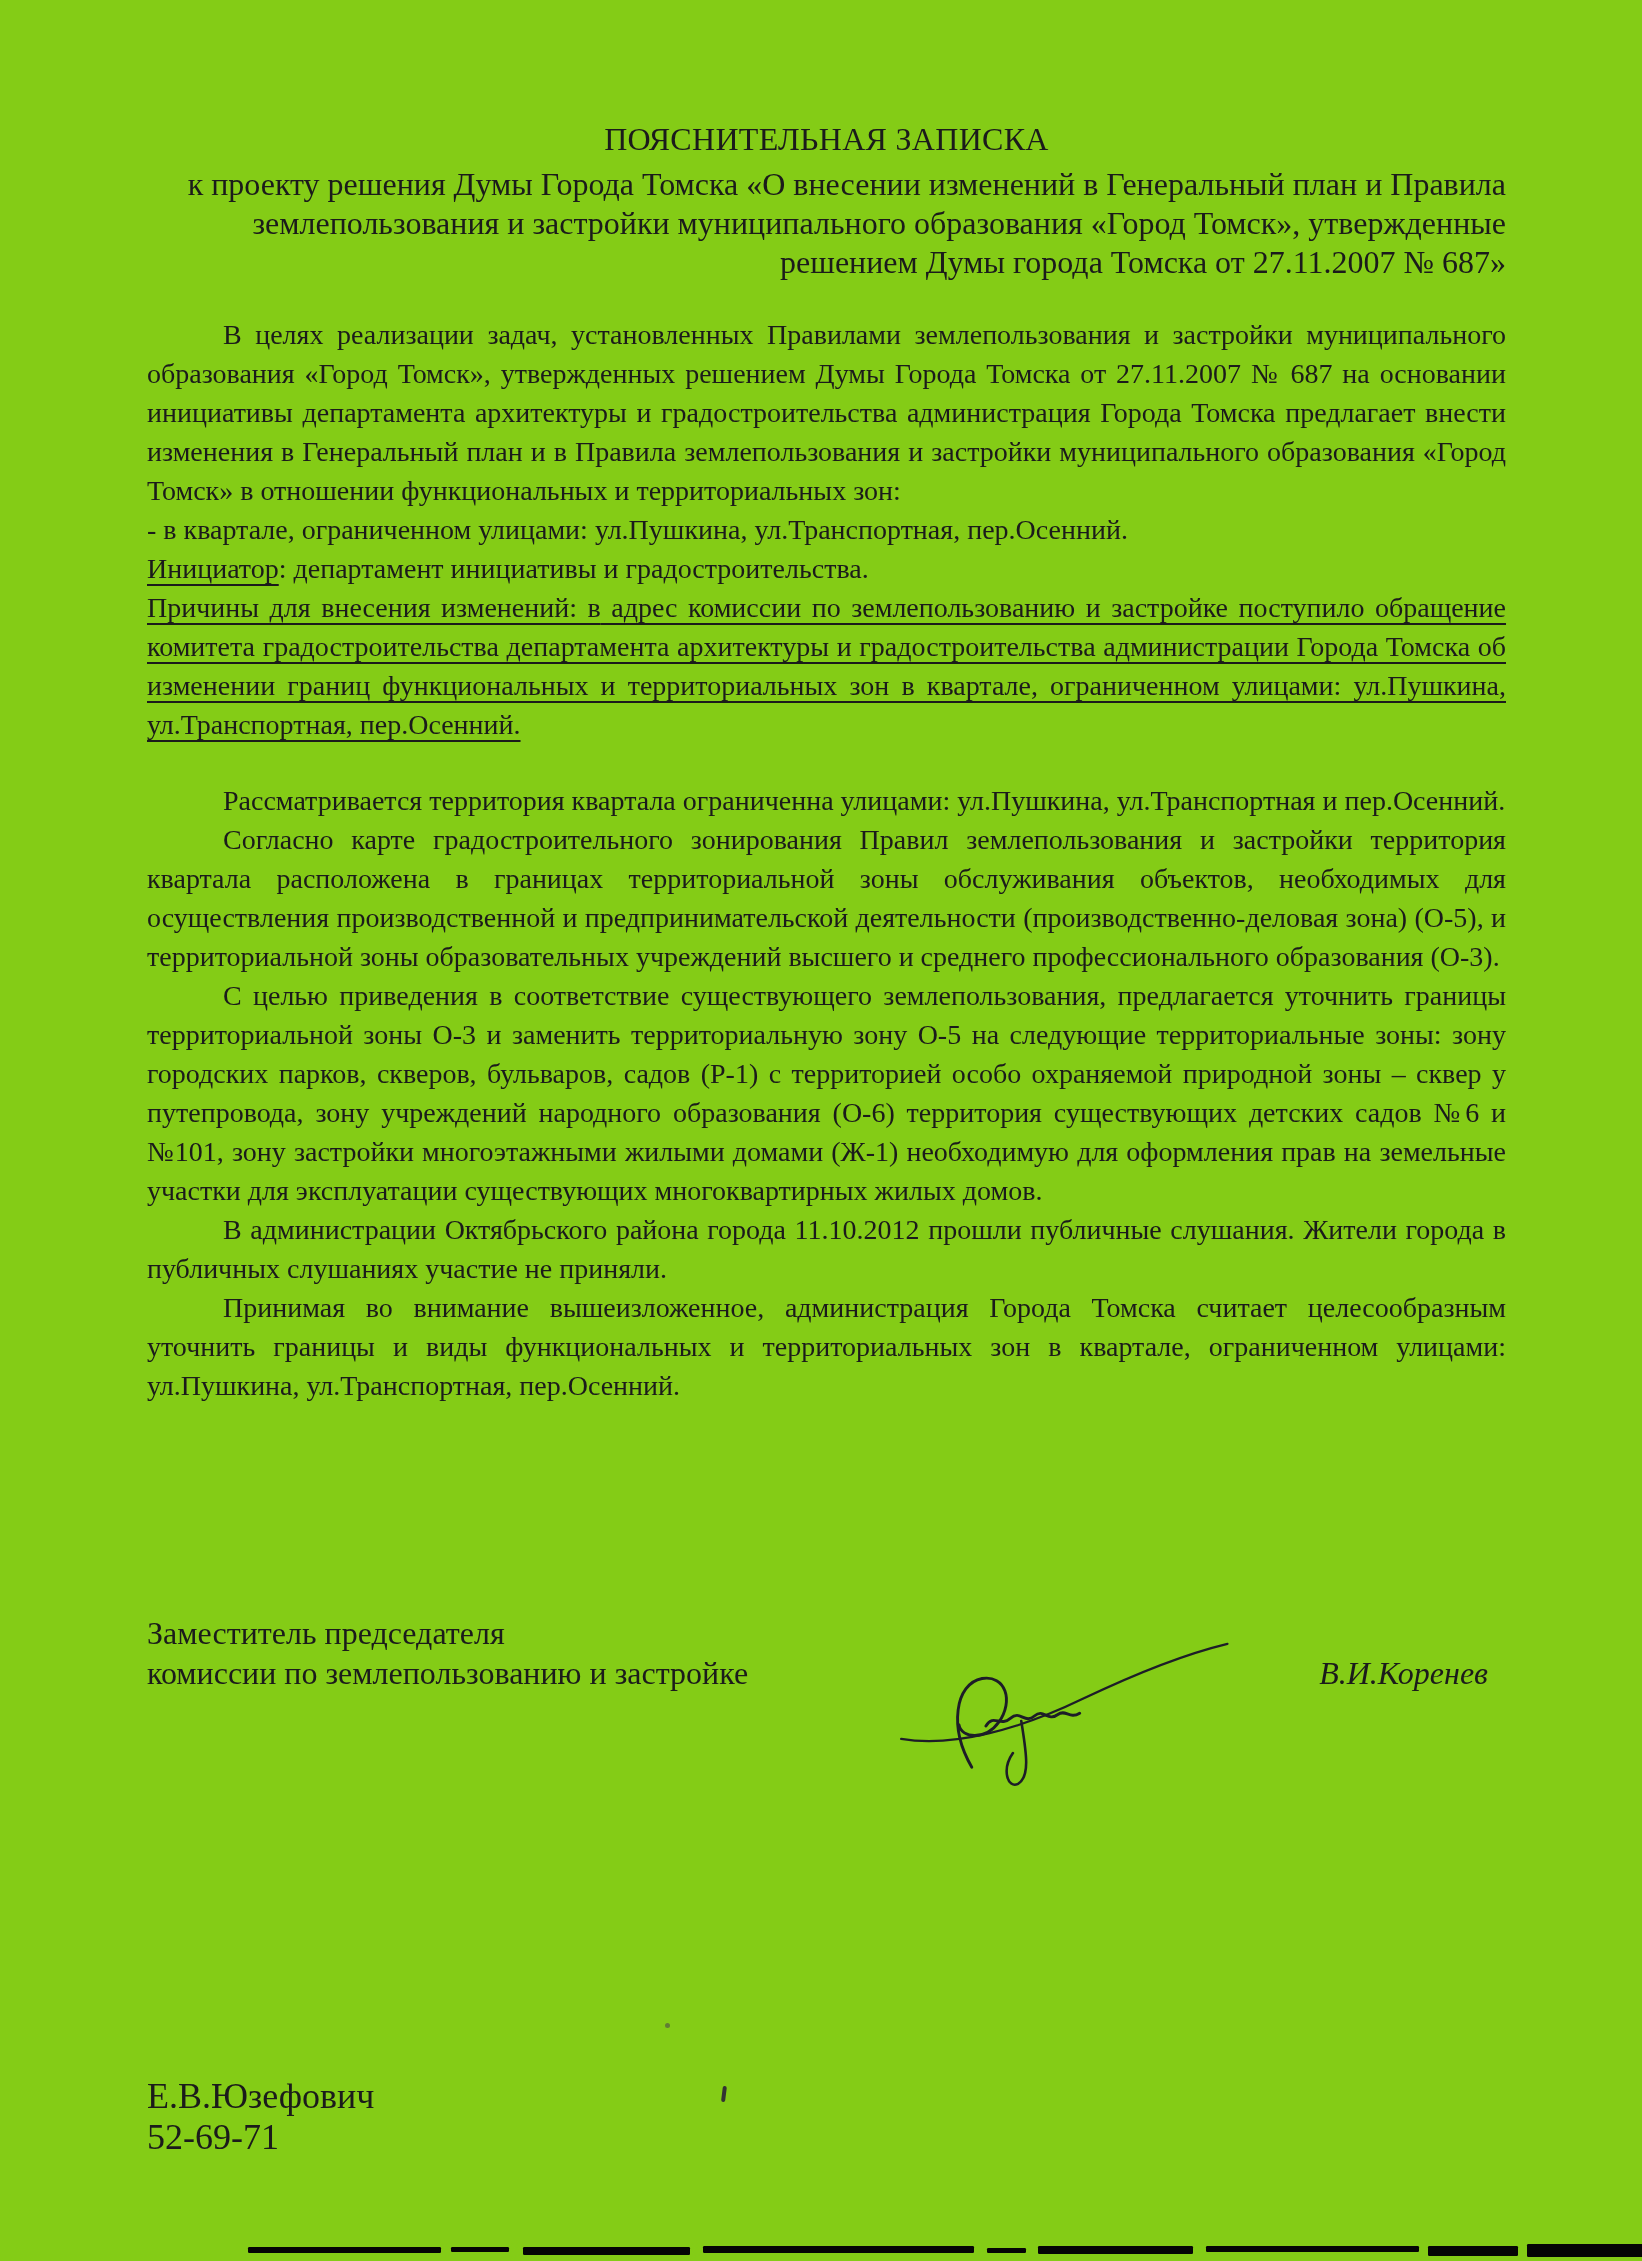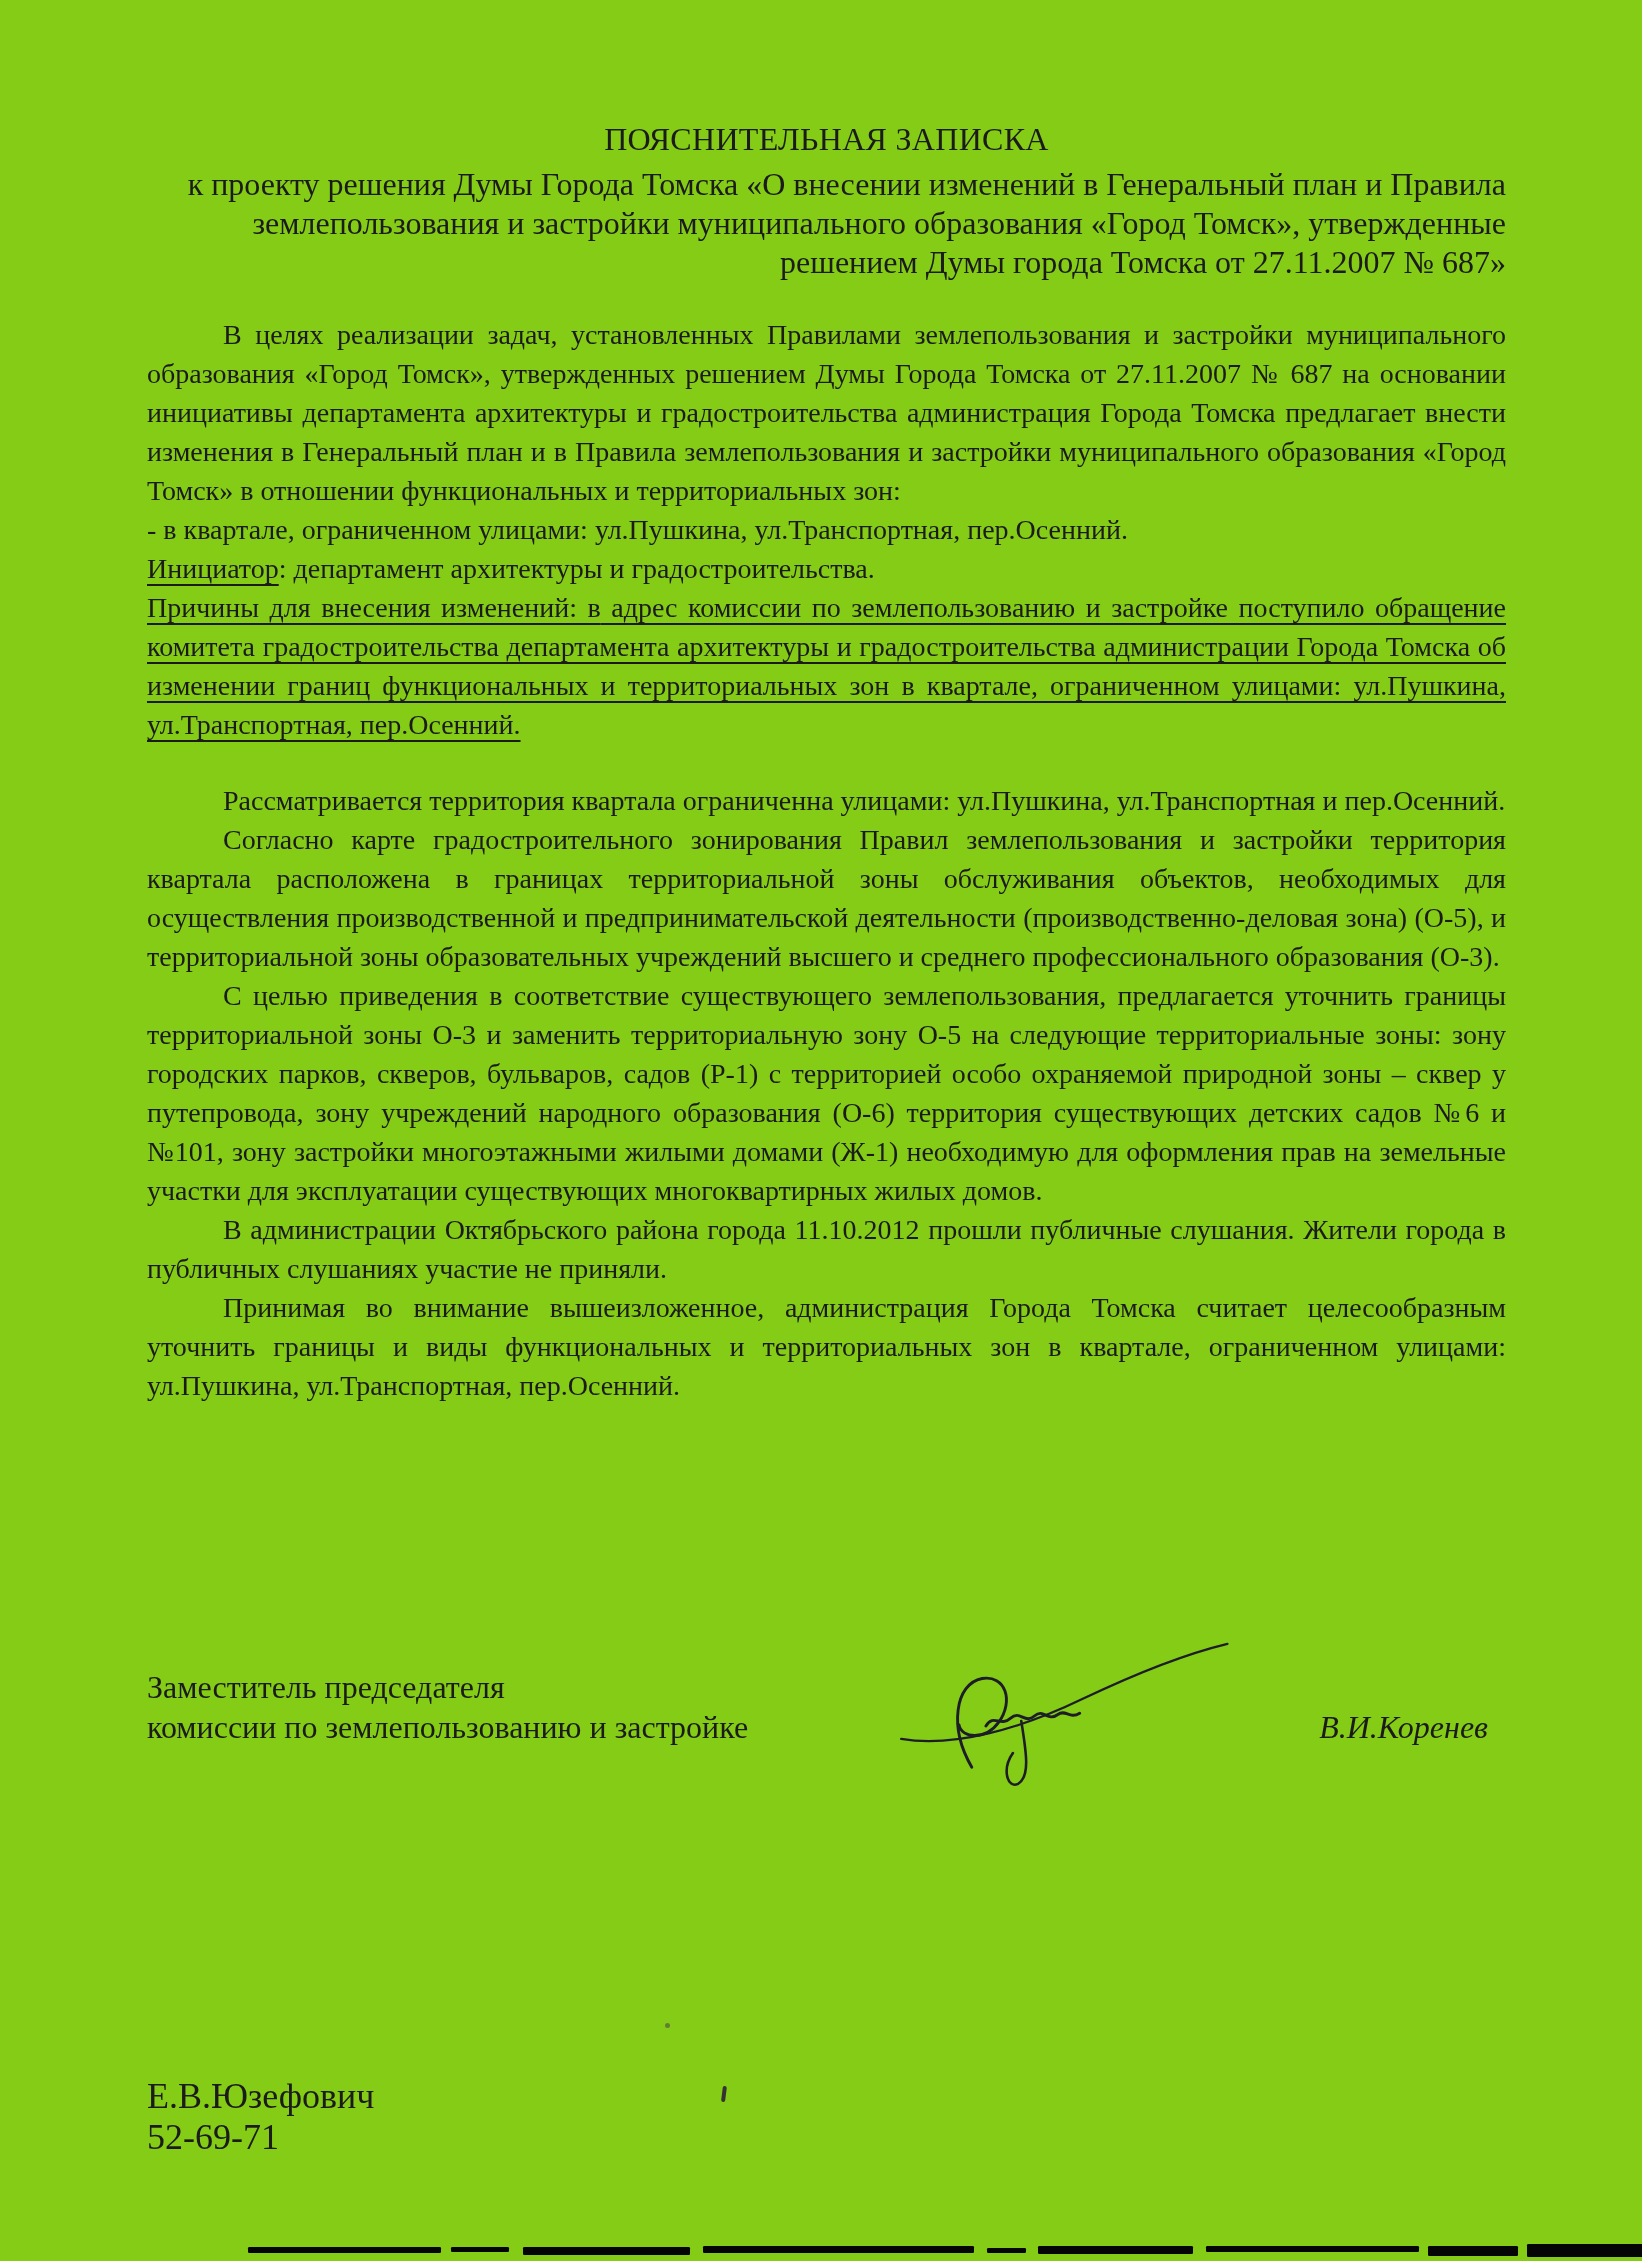--- a/index.html
+++ b/index.html
@@ -50,21 +50,21 @@
   }
   .u {
     text-decoration: underline;
     text-decoration-thickness: 1.9px;
     text-underline-offset: 5.8px;
   }
   .sign-block {
     position: absolute;
     left: 147px;
     right: 137px;
-    top: 1667px;
+    top: 1613px;
     display: flex;
     justify-content: space-between;
     align-items: flex-end;
     font-size: 32px;
     line-height: 40px;
   }
   .sign-role { text-align: left; }
   .sign-name { margin-top: 40px; padding-right: 18px; white-space: nowrap; font-style: italic; }
   .signature-svg {
     position: absolute;
@@ -91,21 +91,21 @@
 <div class="page">
 
   <div class="content">
     <h1 class="title">ПОЯСНИТЕЛЬНАЯ ЗАПИСКА</h1>
     <p class="subtitle">к проекту решения Думы Города Томска «О внесении изменений в Генеральный план и Правила землепользования и застройки муниципального образования «Город Томск», утвержденные решением Думы города Томска от 27.11.2007 № 687»</p>
 
     <p class="para indent mt-intro">В целях реализации задач, установленных Правилами землепользования и застройки муниципального образования «Город Томск», утвержденных решением Думы Города Томска от 27.11.2007 № 687 на основании инициативы департамента архитектуры и градостроительства администрация Города Томска предлагает внести изменения в Генеральный план и в Правила землепользования и застройки муниципального образования «Город Томск» в отношении  функциональных и территориальных зон:</p>
 
     <p class="para bold">- в квартале, ограниченном улицами: ул.Пушкина, ул.Транспортная, пер.Осенний.</p>
 
-    <p class="para bold"><span class="u">Инициатор</span><span>: департамент архитектуры и градостроительства.</span></p>
+    <p class="para bold"><span class="u">Инициатор</span><span>: департамент инициативы и градостроительства.</span></p>
 
     <p class="para reasons"><span class="bold">Причины для внесения изменений: в</span><span> адрес комиссии по землепользованию и застройке поступило обращение комитета градостроительства департамента архитектуры и градостроительства администрации Города Томска об  изменении границ функциональных и территориальных зон в квартале, ограниченном улицами: ул.Пушкина, ул.Транспортная, пер.Осенний.</span></p>
 
     <p class="para indent mt-section">Рассматривается территория квартала ограниченна улицами: ул.Пушкина, ул.Транспортная и пер.Осенний.</p>
     <p class="para indent">Согласно карте градостроительного зонирования Правил землепользования и застройки территория квартала  расположена в границах территориальной зоны обслуживания объектов, необходимых для осуществления производственной и предпринимательской деятельности (производственно-деловая зона) (О-5), и территориальной зоны образовательных учреждений высшего и среднего профессионального образования (О-3).</p>
     <p class="para indent">С целью приведения в соответствие существующего землепользования, предлагается уточнить границы территориальной зоны О-3 и заменить территориальную зону О-5 на следующие территориальные зоны:  зону городских парков, скверов, бульваров, садов (Р-1) с территорией  особо охраняемой природной зоны – сквер у путепровода, зону учреждений народного образования (О-6) территория существующих детских садов №6 и №101, зону застройки многоэтажными жилыми домами (Ж-1) необходимую для оформления прав на земельные участки для эксплуатации существующих многоквартирных жилых домов.</p>
     <p class="para indent">В администрации  Октябрьского района города 11.10.2012 прошли публичные слушания. Жители города в публичных слушаниях участие не приняли.</p>
     <p class="para indent">Принимая во внимание вышеизложенное, администрация Города Томска считает целесообразным уточнить границы и виды функциональных и  территориальных зон в квартале, ограниченном улицами: ул.Пушкина, ул.Транспортная, пер.Осенний.</p>
   </div>
 

